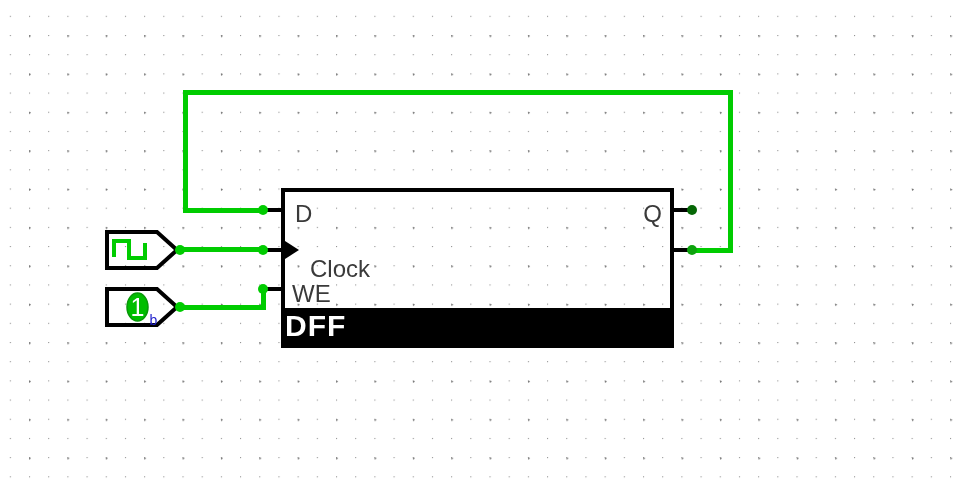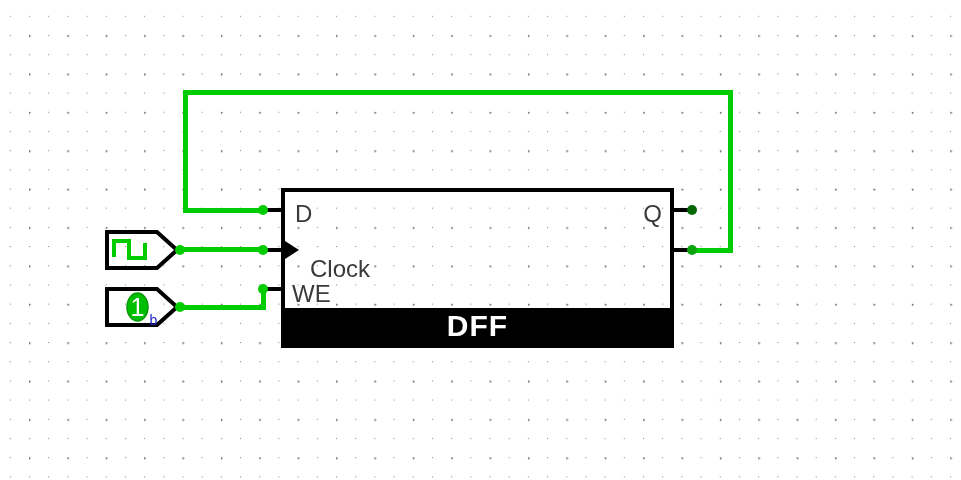--- a/index.html
+++ b/index.html
@@ -31,21 +31,21 @@
   }
   .clock-triangle{
     position:absolute;left:0;top:49px;width:0;height:0;
     border-left:14px solid var(--component-border,#000);
     border-top:9px solid transparent;border-bottom:9px solid transparent;
   }
   .namebar{
     position:absolute;left:0;right:0;bottom:0;height:36px;
     background:var(--name-bar-bg,#000);
     color:var(--name-bar-text,#fff);
-    font-size:30px;font-weight:bold;line-height:36px;text-align:center;
+    font-size:30px;font-weight:bold;line-height:36px;text-align:left;
     letter-spacing:1px;
   }
   .src{position:absolute;z-index:3;}
   .pentagon{fill:none;stroke:var(--component-border,#000);stroke-width:4;stroke-linejoin:miter;}
   .clk-glyph{fill:none;stroke:var(--wire-high,#00CC00);stroke-width:4;}
   .const-ellipse{fill:var(--constant-fill,#00BE00);stroke:var(--constant-stroke,#089908);stroke-width:1.5;}
   .const-value{fill:#ffffff;font-size:25px;font-family:"Liberation Sans",sans-serif;text-anchor:middle;}
   .const-base{fill:var(--subscript-blue,#2222CC);font-size:14px;font-family:"Liberation Sans",sans-serif;}
 </style>
 </head>

